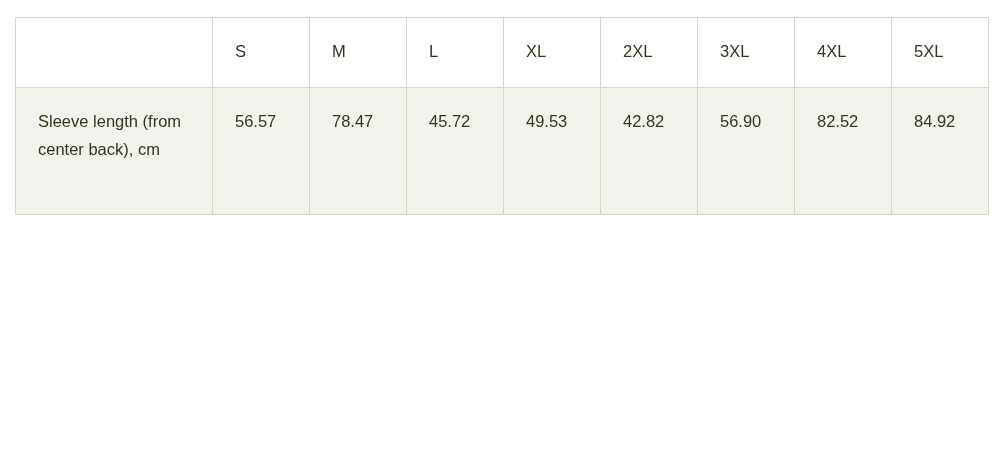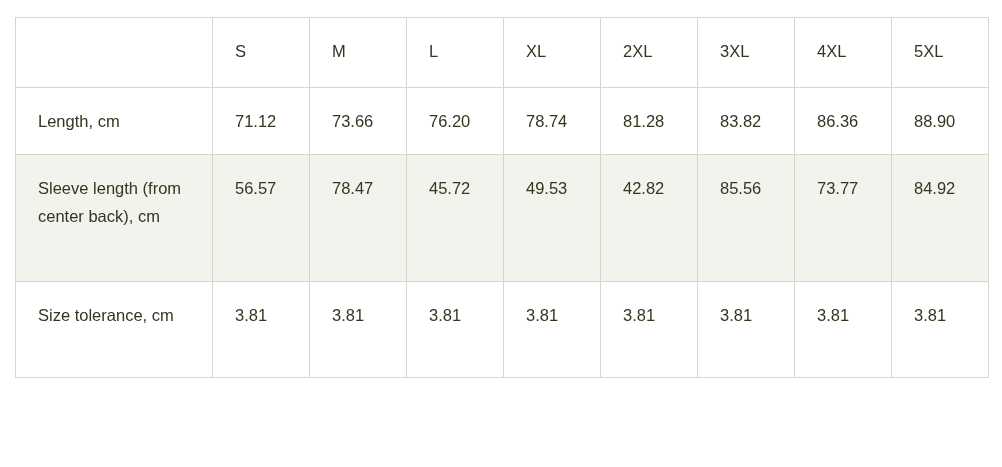--- a/index.html
+++ b/index.html
@@ -100,52 +100,30 @@
           <th>XL</th>
           <th>2XL</th>
           <th>3XL</th>
           <th>4XL</th>
           <th>5XL</th>
         </tr>
       </thead>
       <tbody>
 
 
-        <tr class="row-plain r-length">
-          <td class="label-cell">Length, cm</td>
-          <td class="value-cell">71.12</td>
-          <td class="value-cell">73.66</td>
-          <td class="value-cell">76.20</td>
-          <td class="value-cell">78.74</td>
-          <td class="value-cell">81.28</td>
-          <td class="value-cell">83.82</td>
-          <td class="value-cell">86.36</td>
-          <td class="value-cell">88.90</td>
-        </tr>
 
         <tr class="row-shaded r-sleeve">
           <td class="label-cell">Sleeve length (from center back), cm</td>
           <td class="value-cell">56.57</td>
           <td class="value-cell">78.47</td>
           <td class="value-cell">45.72</td>
           <td class="value-cell">49.53</td>
           <td class="value-cell">42.82</td>
-          <td class="value-cell">85.56</td>
-          <td class="value-cell">73.77</td>
+          <td class="value-cell">56.90</td>
+          <td class="value-cell">82.52</td>
           <td class="value-cell">84.92</td>
         </tr>
 
-        <tr class="row-plain r-tolerance">
-          <td class="label-cell">Size tolerance, cm</td>
-          <td class="value-cell">3.81</td>
-          <td class="value-cell">3.81</td>
-          <td class="value-cell">3.81</td>
-          <td class="value-cell">3.81</td>
-          <td class="value-cell">3.81</td>
-          <td class="value-cell">3.81</td>
-          <td class="value-cell">3.81</td>
-          <td class="value-cell">3.81</td>
-        </tr>
 
       </tbody>
     </table>
   </div>
 </div>
 
 </body></html>

